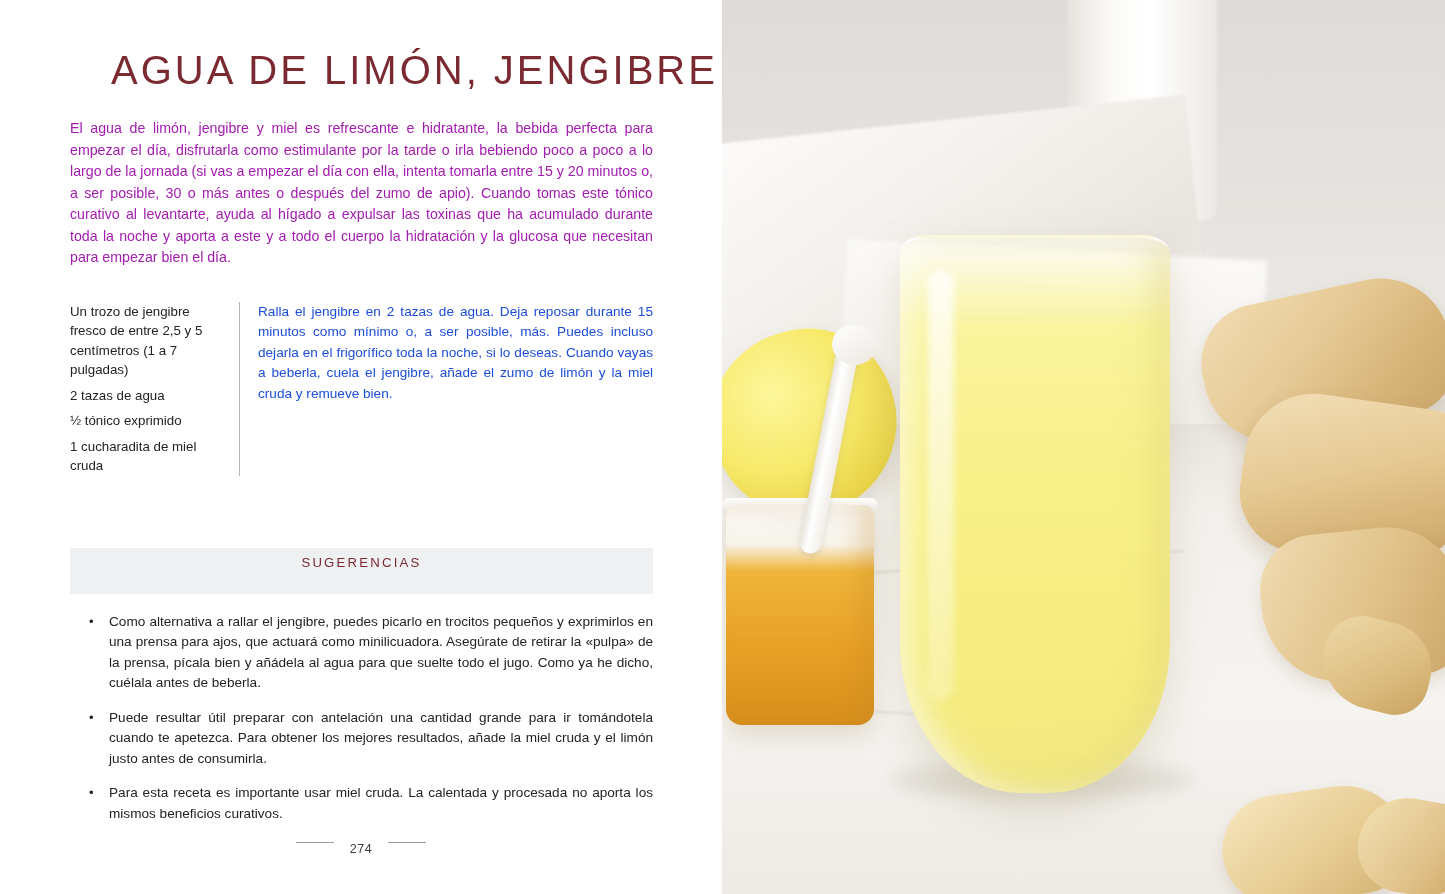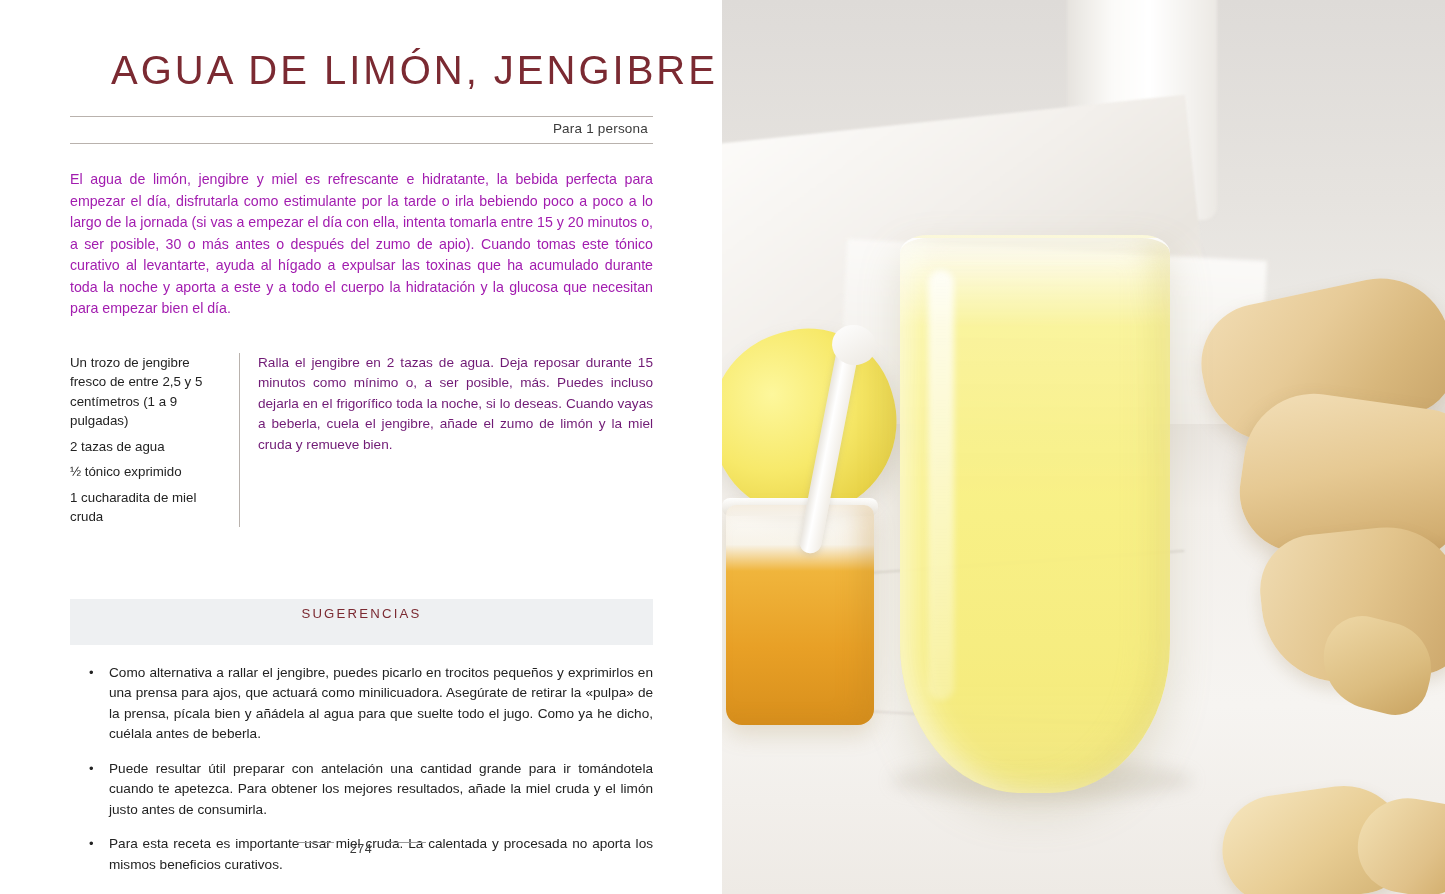--- a/index.html
+++ b/index.html
@@ -86,21 +86,21 @@
   }
   .ingredients .ing-item:last-child {
     margin-bottom: 0;
   }
   .method {
     flex: 1;
     padding-left: 18px;
     font-size: 13.6px;
     line-height: 20.5px;
     text-align: justify;
-    color: #701a75;
+    color: #1d4ed8;
   }
   .suggestions-bar {
     margin-top: 72px;
     background: #eef0f2;
     height: 46px;
     line-height: 30px;
     text-align: center;
     font-size: 13.2px;
     letter-spacing: 2.2px;
     color: #7b2a32;
@@ -355,29 +355,26 @@
 </head>
 <body>
 
 <div class="spread">
 
   <div class="page-left">
     <div class="content">
 
       <h1 class="recipe-title">AGUA DE LIMÓN, JENGIBRE Y MIEL</h1>
 
-      <div class="servings-row">
-        <span class="servings">Para 1 persona</span>
-      </div>
 
       <p class="intro">El agua de limón, jengibre y miel es refrescante e hidratante, la bebida perfecta para empezar el día, disfrutarla como estimulante por la tarde o irla bebiendo poco a poco a lo largo de la jornada (si vas a empezar el día con ella, intenta tomarla entre 15 y 20 minutos o, a ser posible, 30 o más antes o después del zumo de apio). Cuando tomas este tónico curativo al levantarte, ayuda al hígado a expulsar las toxinas que ha acumulado durante toda la noche y aporta a este y a todo el cuerpo la hidratación y la glucosa que necesitan para empezar bien el día.</p>
 
       <div class="recipe-body">
         <div class="ingredients">
-          <div class="ing-item">Un trozo de jengibre fresco de entre 2,5 y 5 centímetros (1 a 9 pulgadas)</div>
+          <div class="ing-item">Un trozo de jengibre fresco de entre 2,5 y 5 centímetros (1 a 7 pulgadas)</div>
           <div class="ing-item">2 tazas de agua</div>
           <div class="ing-item">½ tónico exprimido</div>
           <div class="ing-item">1 cucharadita de miel cruda</div>
         </div>
         <div class="method">Ralla el jengibre en 2 tazas de agua. Deja reposar durante 15 minutos como mínimo o, a ser posible, más. Puedes incluso dejarla en el frigorífico toda la noche, si lo deseas. Cuando vayas a beberla, cuela el jengibre, añade el zumo de limón y la miel cruda y remueve bien.</div>
       </div>
 
       <div class="suggestions-bar">SUGERENCIAS</div>
 
       <ul class="suggestions-list">

